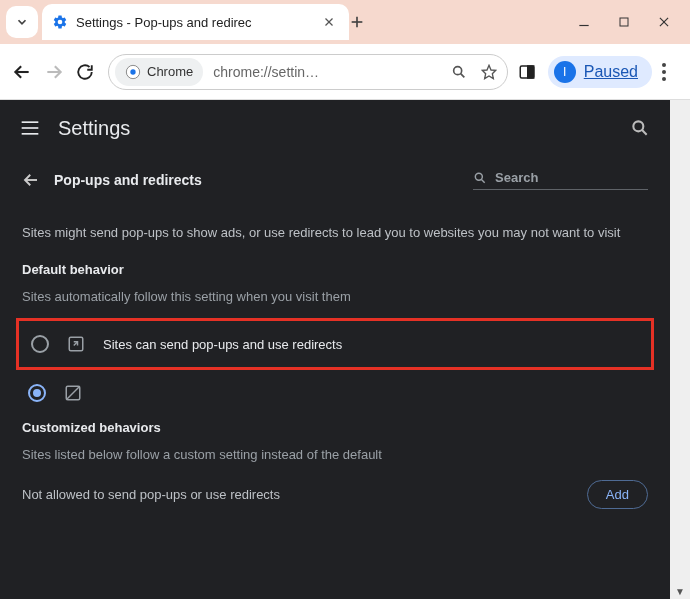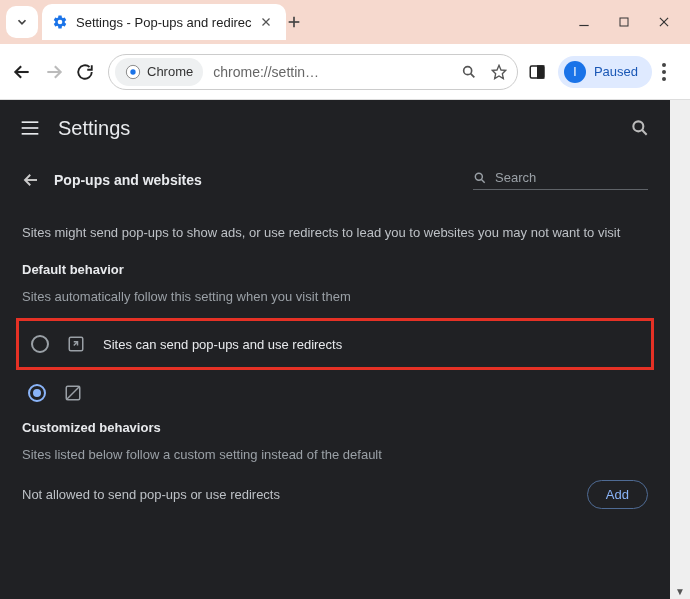--- a/index.html
+++ b/index.html
@@ -1,59 +1,59 @@
 <!DOCTYPE html>
 <html><head>
 <meta charset="utf-8">
 <style>
   * { box-sizing: border-box; margin: 0; padding: 0; font-family: "Segoe UI", Arial, sans-serif; }
   html, body { width: 690px; height: 599px; overflow: hidden; background: #fff; }
 
   
   .window-chrome { background: #f6d9ce; height: 44px; display: flex; align-items: center; padding: 0 6px; }
   .tab-dropdown { width: 32px; height: 32px; background: #fff; border-radius: 10px; display:flex; align-items:center; justify-content:center; margin-right:4px; }
-  .tab { background: #fff; height: 36px; border-radius: 10px 10px 0 0; display:flex; align-items:center; padding: 9px 10px; width: 244px; gap:8px; }
+  .tab { background: #fff; height: 36px; border-radius: 10px 10px 0 0; display:flex; align-items:center; padding: 9px 10px; width: 307px; gap:8px; }
   .tab-title { font-size: 13px; color:#222; white-space:nowrap; overflow:hidden; text-overflow:ellipsis; flex:1; }
   .tab-close { width:16px; }
   .new-tab { width:28px; text-align:center; font-size:20px; color:#444; }
   .win-controls { margin-left:auto; display:flex; gap:20px; padding-right:10px; }
   .win-btn { width:20px; height:20px; display:flex; align-items:center; justify-content:center; color:#333; }
 
   
   .toolbar { background:#fff; height:56px; display:flex; align-items:center; padding:0 12px; gap:10px; border-bottom:1px solid #ddd;}
   .nav-arrow { width:22px; text-align:center; font-size:18px; color:#333; }
   .nav-arrow.disabled { color:#aaa; }
   .omnibox { flex:1; height:36px; border:1px solid #ccc; border-radius:18px; display:flex; align-items:center; padding:0 6px; gap:10px; }
   .chrome-chip { background:#eef0f1; border-radius:14px; height:28px; display:flex; align-items:center; gap:6px; padding:0 10px; font-size:13px; color:#333;}
   .url-text { font-size:14px; color:#666; flex:1; white-space:nowrap; overflow:hidden; text-overflow:ellipsis; }
   .omni-icon { color:#666; width:20px; text-align:center; }
   .paused-pill { background:#dfeaff; border-radius:16px; height:32px; display:flex; align-items:center; gap:8px; padding:0 14px 0 6px; }
   .paused-avatar { width:22px; height:22px; border-radius:50%; background:#1a73e8; color:#fff; font-size:12px; display:flex; align-items:center; justify-content:center;}
-  .paused-text { font-size:13px; color:#1a57b5; }
+  .paused-text { font-size:16px; color:#1a57b5;text-decoration:underline; }
   .kebab { font-size:20px; color:#444; width:16px; text-align:center; }
   .reader-icon { width:20px; text-align:center; }
 
   
   .content-wrap { display:flex; height: calc(599px - 44px - 56px); }
   .content { background:#202124; flex:1; color:#e8eaed; position:relative; overflow:hidden;}
   .right-gutter { width:20px; background:#efefef; display:flex; flex-direction:column; align-items:center;}
   .right-gutter .track { flex:1; background:#efefef; position:relative; }
   .right-gutter .thumb { position:absolute; top:4px; left:2px; right:2px; height:120px; background:#c7c7c7; border-radius:3px; }
   .right-gutter .arrow-down { font-size:10px; color:#555; padding-bottom:2px;}
 
   .settings-header { height:56px; display:flex; align-items:center; padding:0 20px; gap:18px; }
   .hamburger { width:20px; }
   .settings-title { font-size:20px; font-weight:500; }
   .header-search { margin-left:auto; color:#bbb; }
 
   .page { padding: 0 22px; }
   .page-top { display:flex; align-items:center; gap:14px; height:48px; }
   .back-arrow { color:#ccc; }
   .page-title { font-size:14px; font-weight:600; color:#e8eaed; }
-  .search-field { margin-left:auto; display:flex; align-items:center; gap:8px; border-bottom:1px solid #5f6368; width:175px; padding-bottom:4px;}
+  .search-field { margin-left:auto; display:flex; align-items:center; gap:8px; border-bottom:1px solid #5f6368; width:175px; padding-bottom:4px;font-weight:bold;}
   .search-field .ph { font-size:13px; color:#9aa0a6; }
 
   .desc { font-size:13px; color:#bdc1c6; margin:20px 0; line-height:1.4; }
   .section-title { font-size:13px; color:#e8eaed; font-weight:700; margin-top:4px;}
   .subdesc { font-size:13px; color:#9aa0a6; margin:12px 0 14px; }
 
   .option-row { display:flex; align-items:center; gap:18px; padding:14px 6px; }
   .option-row.highlight { border:3px solid #e53125; margin:0 -6px; padding:14px 12px;}
   .radio { width:18px; height:18px; border:2px solid #8ab4f8; border-radius:50%; position:relative; flex-shrink:0;}
   .radio.unchecked { border-color:#9aa0a6; }
@@ -192,21 +192,21 @@
   </div>
 
   <div class="page">
     <div class="page-top">
       <span class="back-arrow">
         <svg width="18" height="18" viewBox="0 0 24 24" fill="none" stroke="#ccc" stroke-width="2.5">
               <line x1="20" y1="12" x2="4" y2="12"></line>
               <polyline points="11 5 4 12 11 19"></polyline>
             </svg>
       </span>
-      <span class="page-title">Pop-ups and websites</span>
+      <span class="page-title">Pop-ups and redirects</span>
       <div class="search-field">
         <svg width="14" height="14" viewBox="0 0 24 24" fill="none" stroke="#9aa0a6" stroke-width="2.5">
               <circle cx="10" cy="10" r="6"></circle>
               <line x1="20" y1="20" x2="14.5" y2="14.5"></line>
             </svg>
         <span class="ph">Search</span>
       </div>
     </div>
 
     <div class="desc">Sites might send pop-ups to show ads, or use redirects to lead you to websites you may not want to visit</div>

